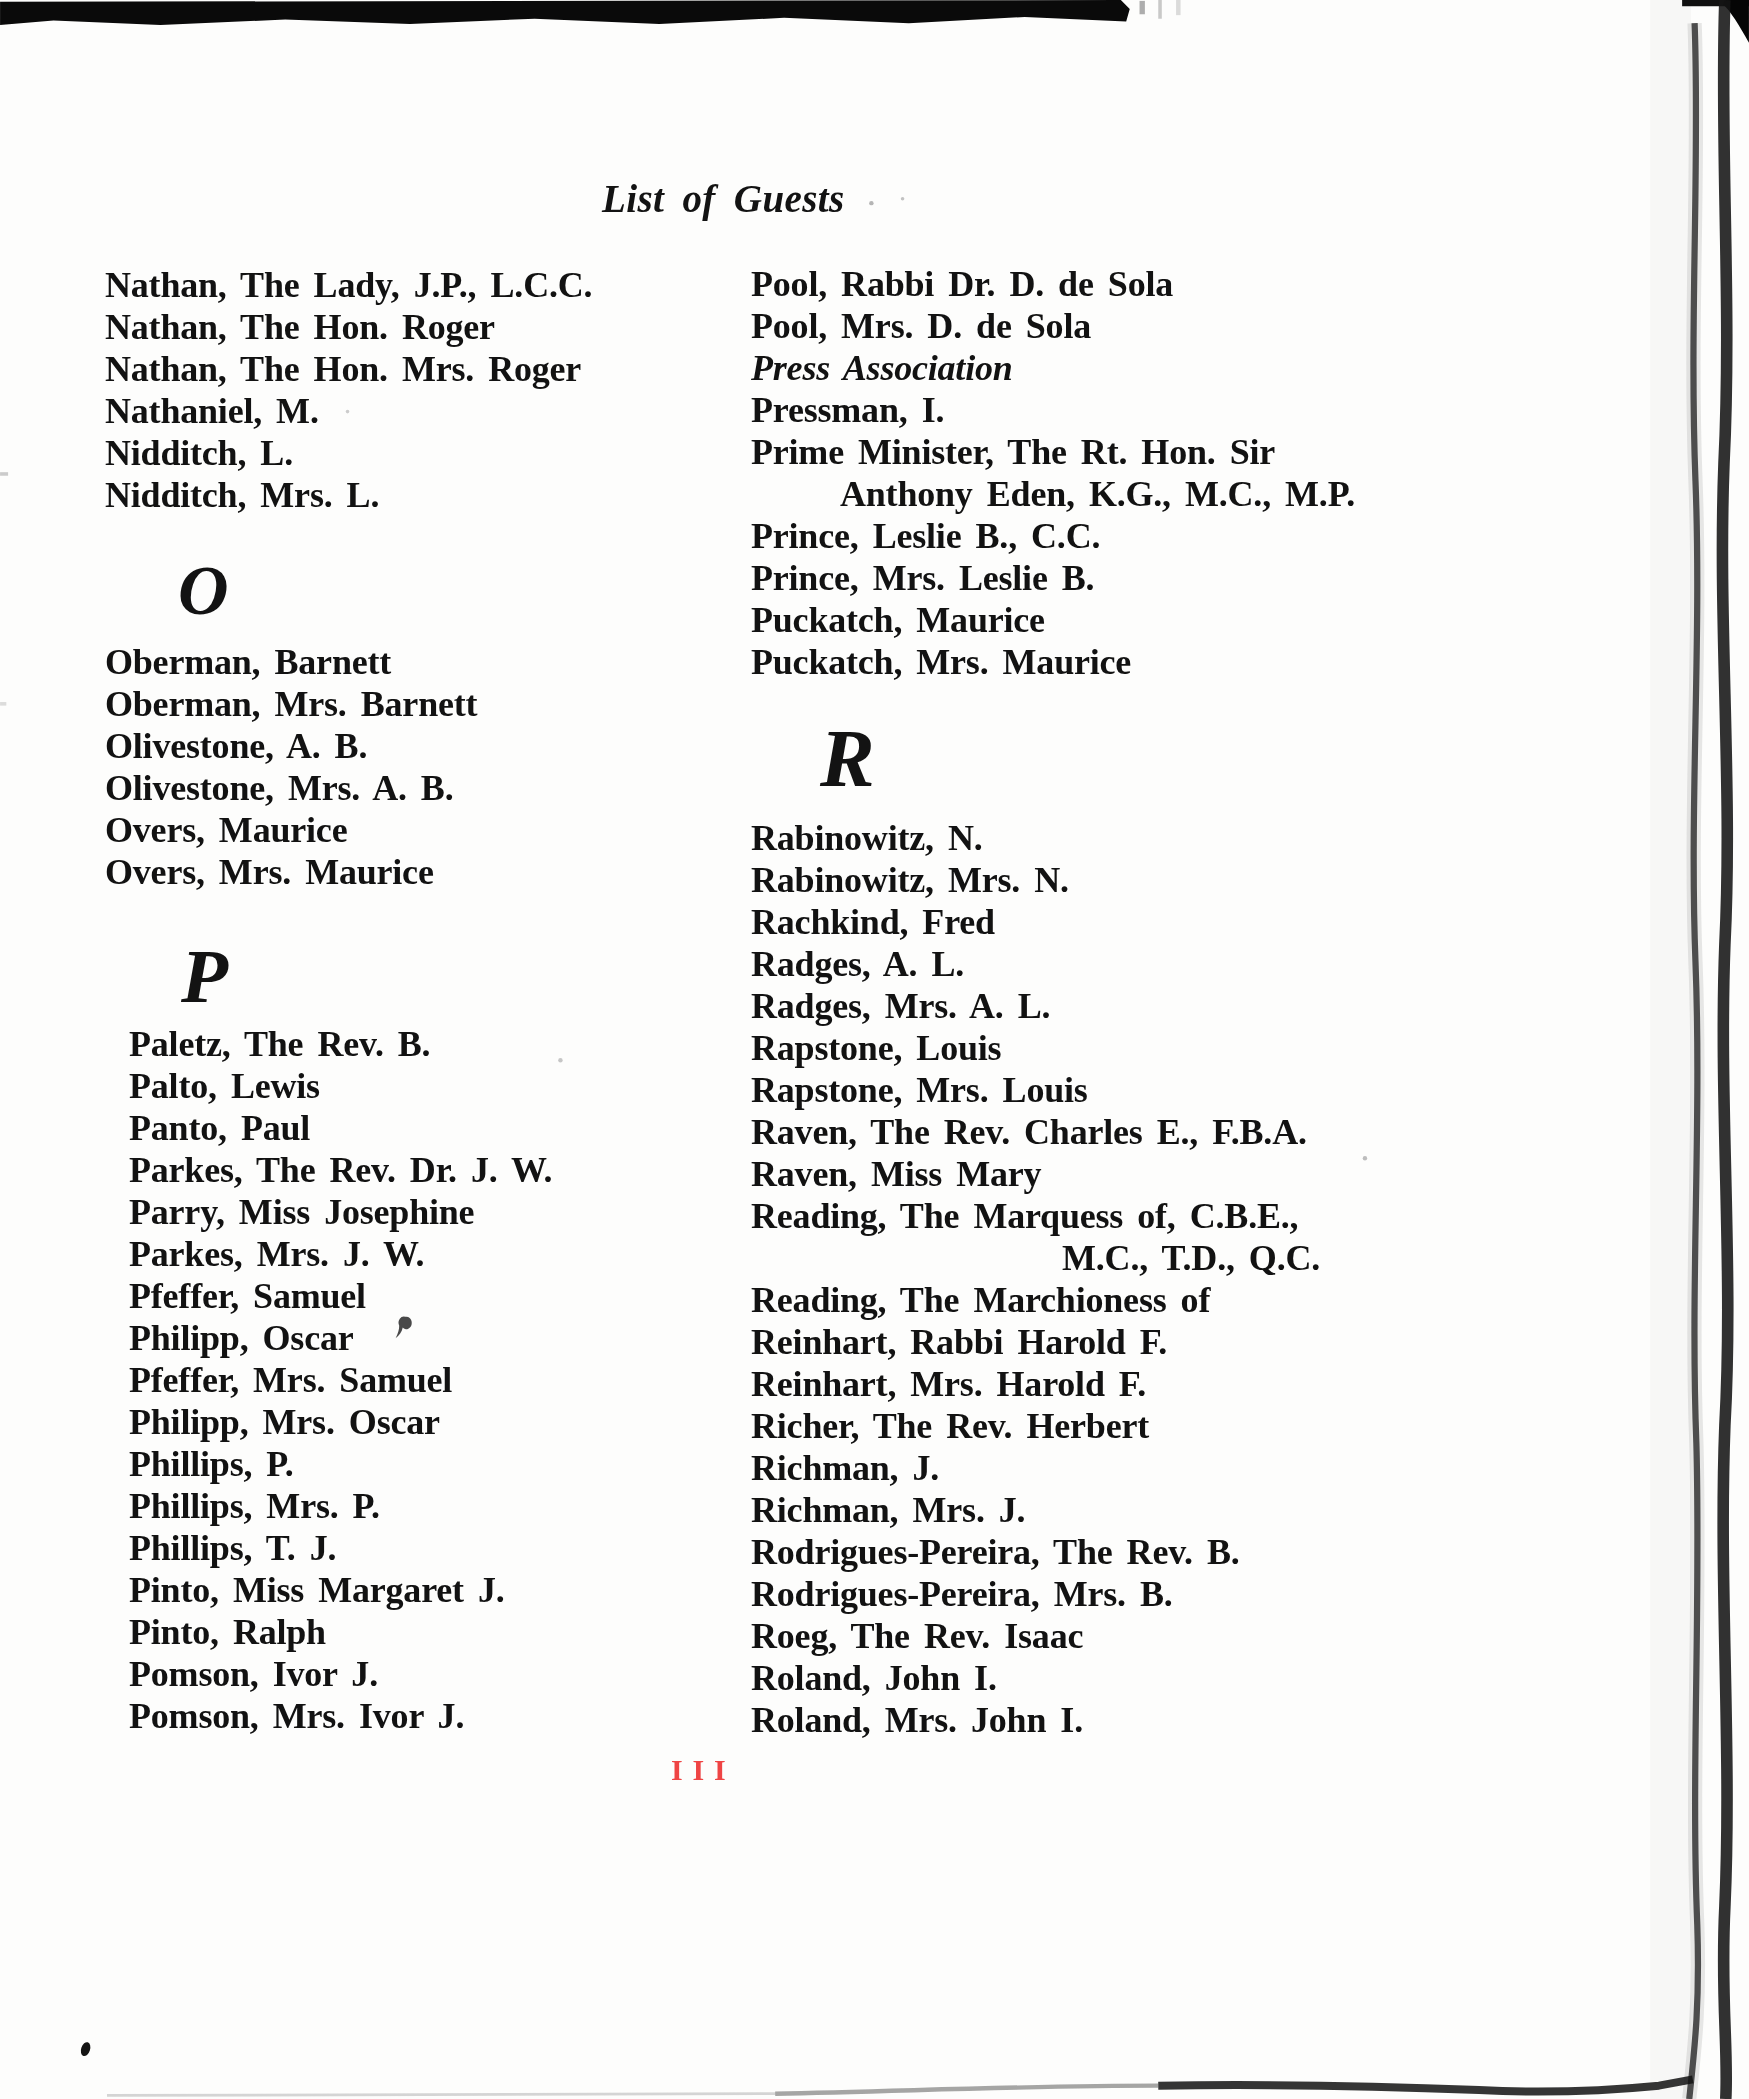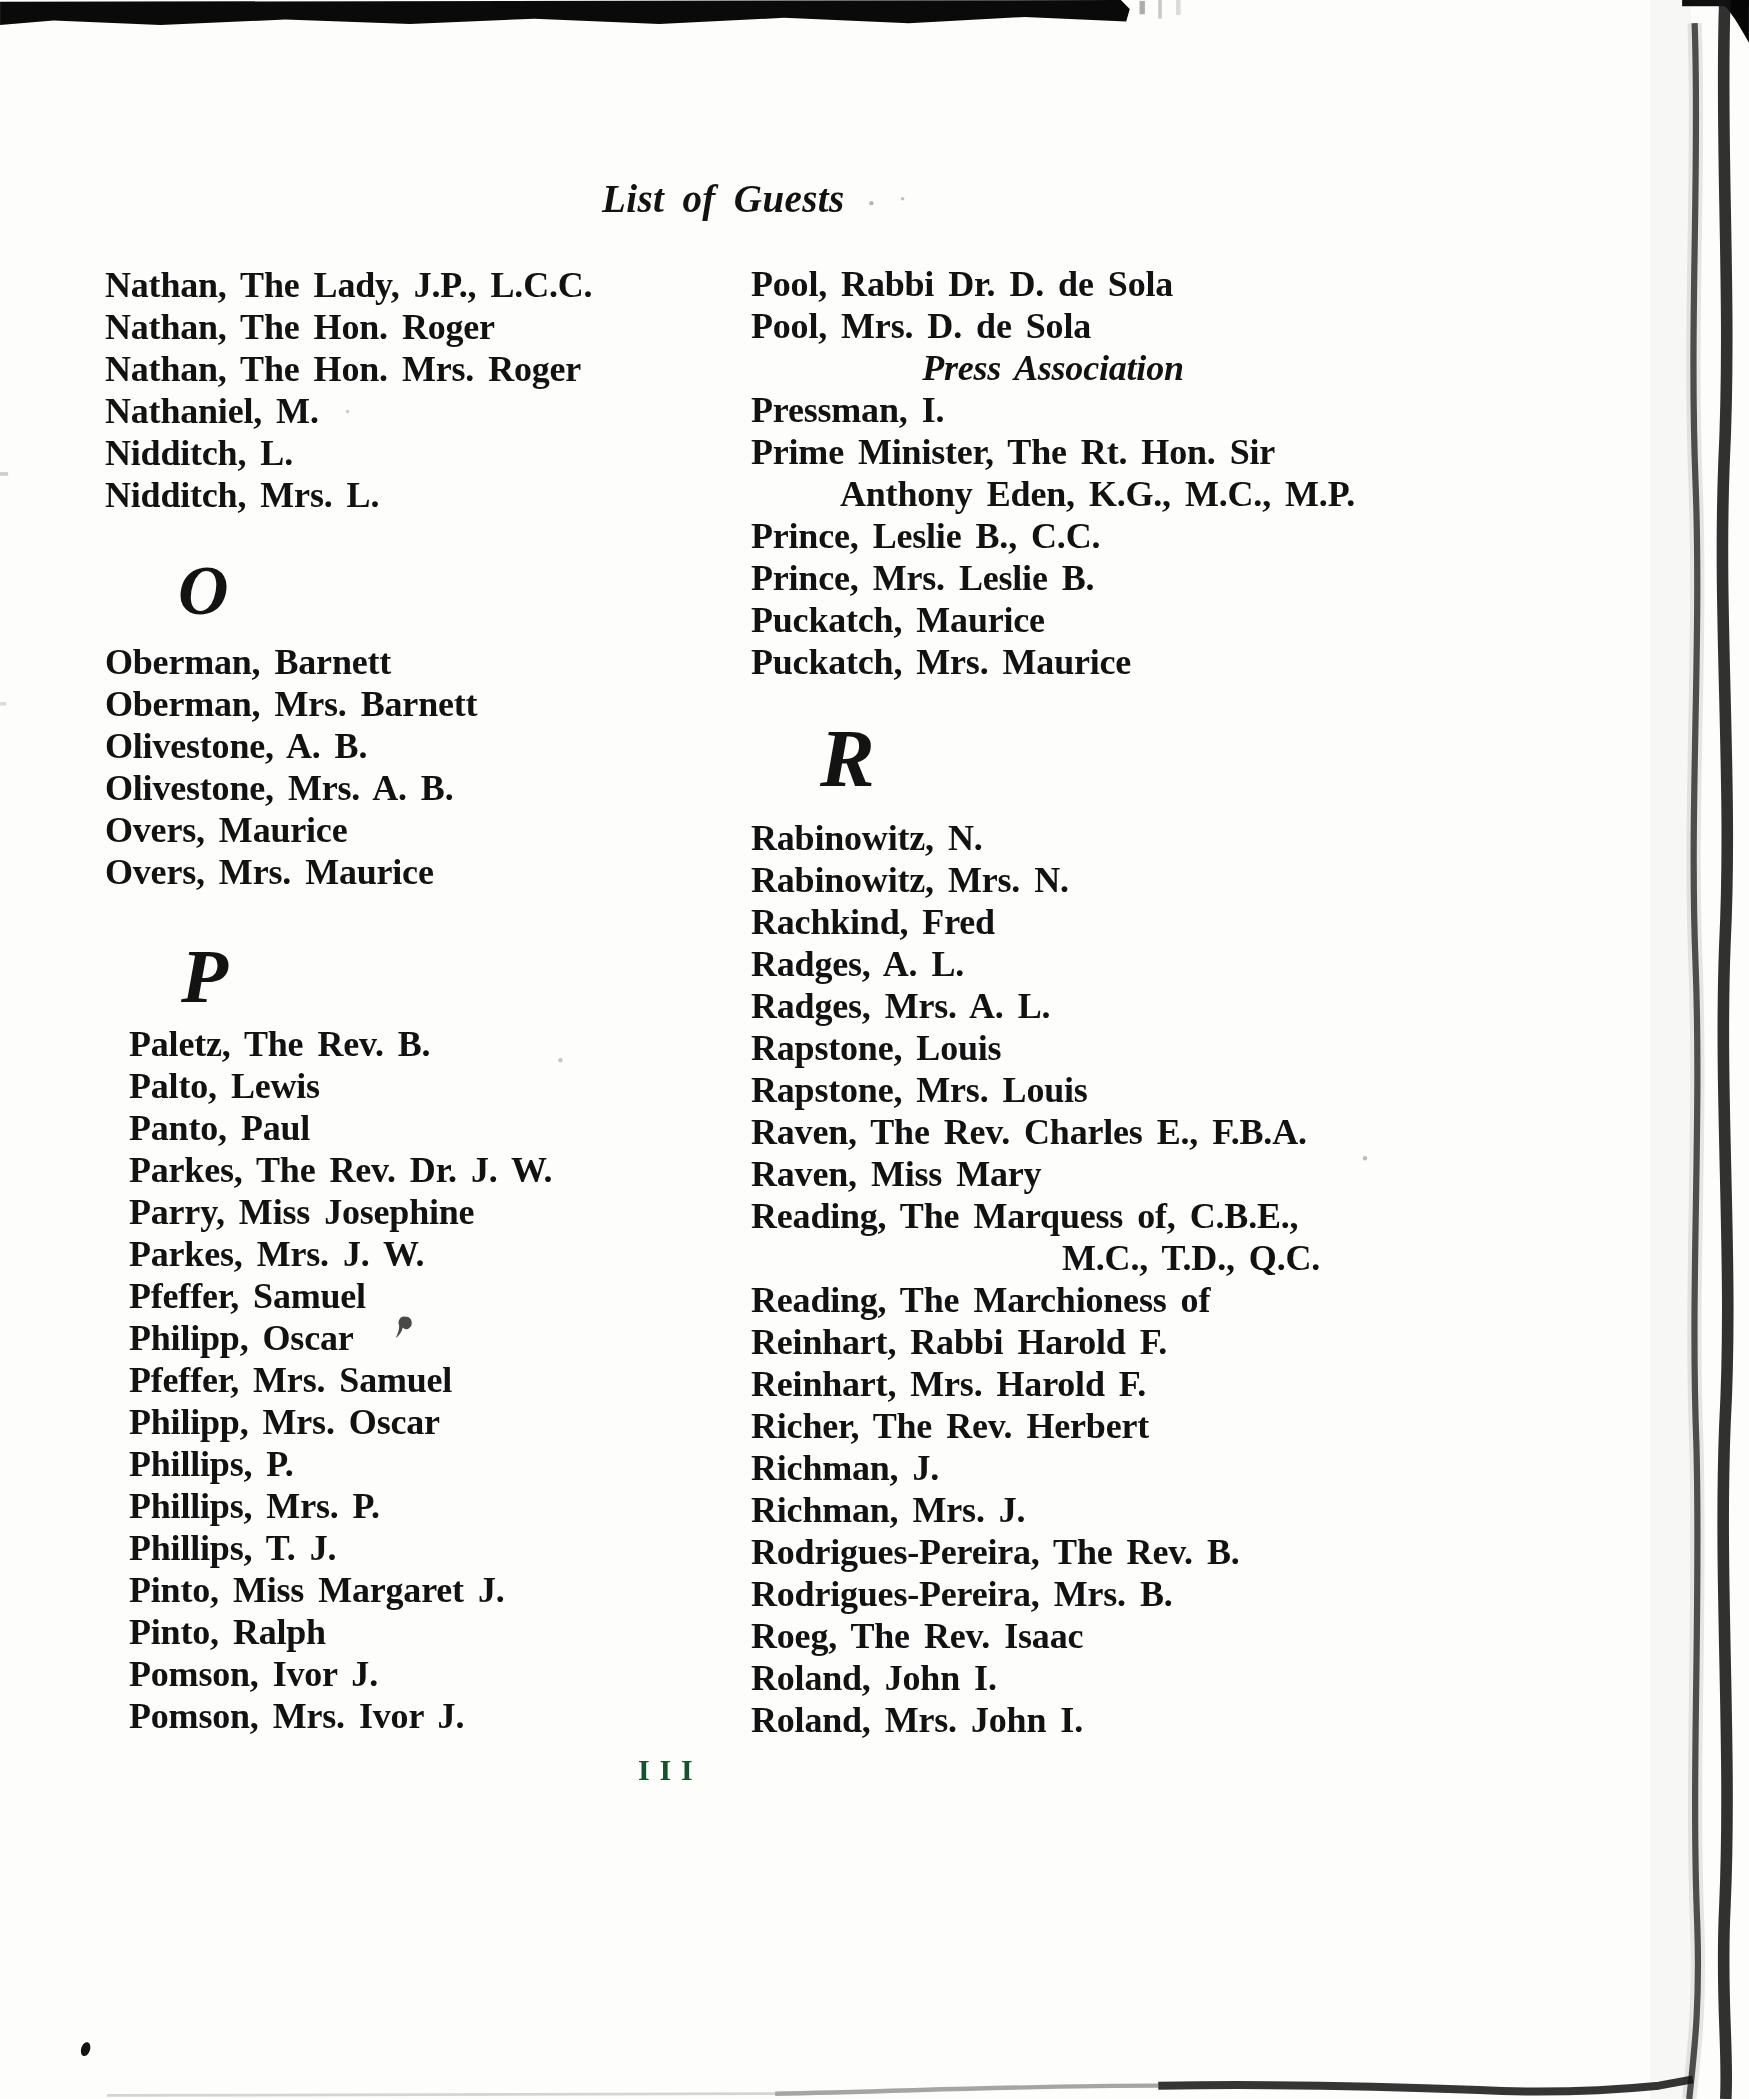--- a/index.html
+++ b/index.html
@@ -39,27 +39,27 @@
     position: absolute; z-index: 1;
     white-space: nowrap;
   }
   .entry {
     font-weight: 700;
     font-size: 36px; line-height: 42px;
     color: #121212;
     letter-spacing: -0.2px; word-spacing: 5.3px;
     white-space: nowrap;
   }
-  .entry.italic { font-style: italic; font-weight: 700; text-align: center; }
+  .entry.italic { font-style: italic; font-weight: 700; }
   .entry.indent-1 { padding-left: 89px; }
   .entry.indent-2 { padding-left: 311px; }
   .page-number {
-    position: absolute; left: 638px; top: 1755px; z-index: 1;
+    position: absolute; left: 671px; top: 1755px; z-index: 1;
     font-weight: 700; font-size: 30px; line-height: 1;
-    letter-spacing: 9.8px; color: #14532d;
+    letter-spacing: 9.8px; color: #ef4444;
   }
 </style>
 </head>
 <body>
 
 <div class="page">
 
   <svg class="artifacts" viewBox="0 0 1963 2356" xmlns="http://www.w3.org/2000/svg">
 
     <rect x="1852" y="0" width="46" height="2356" fill="#000000" opacity="0.022"></rect>

